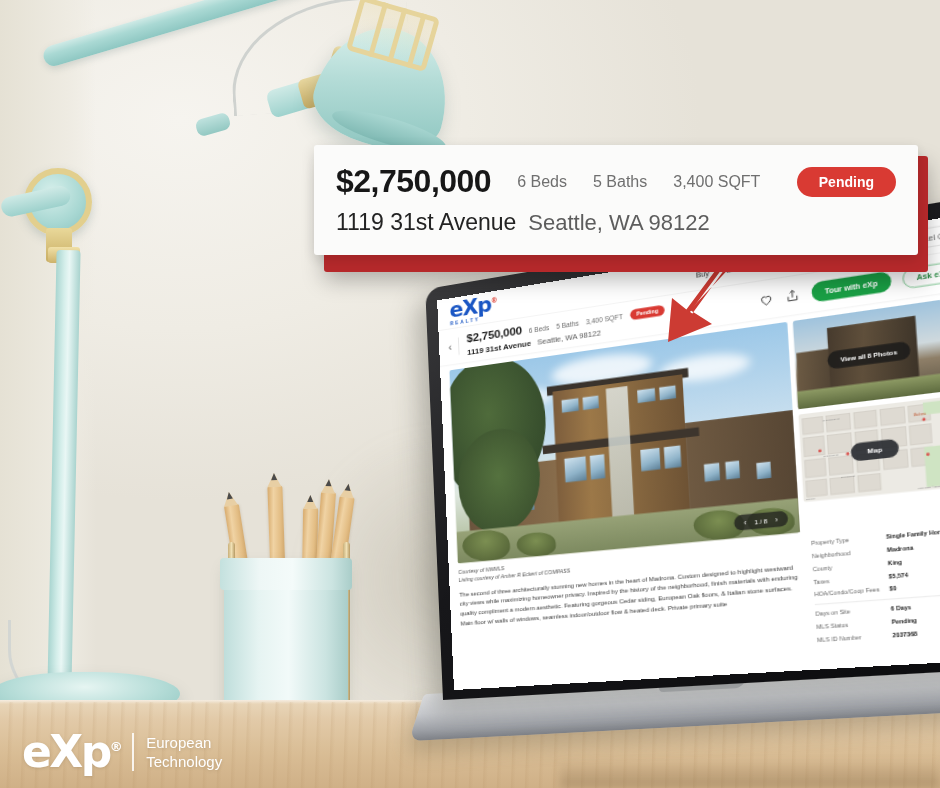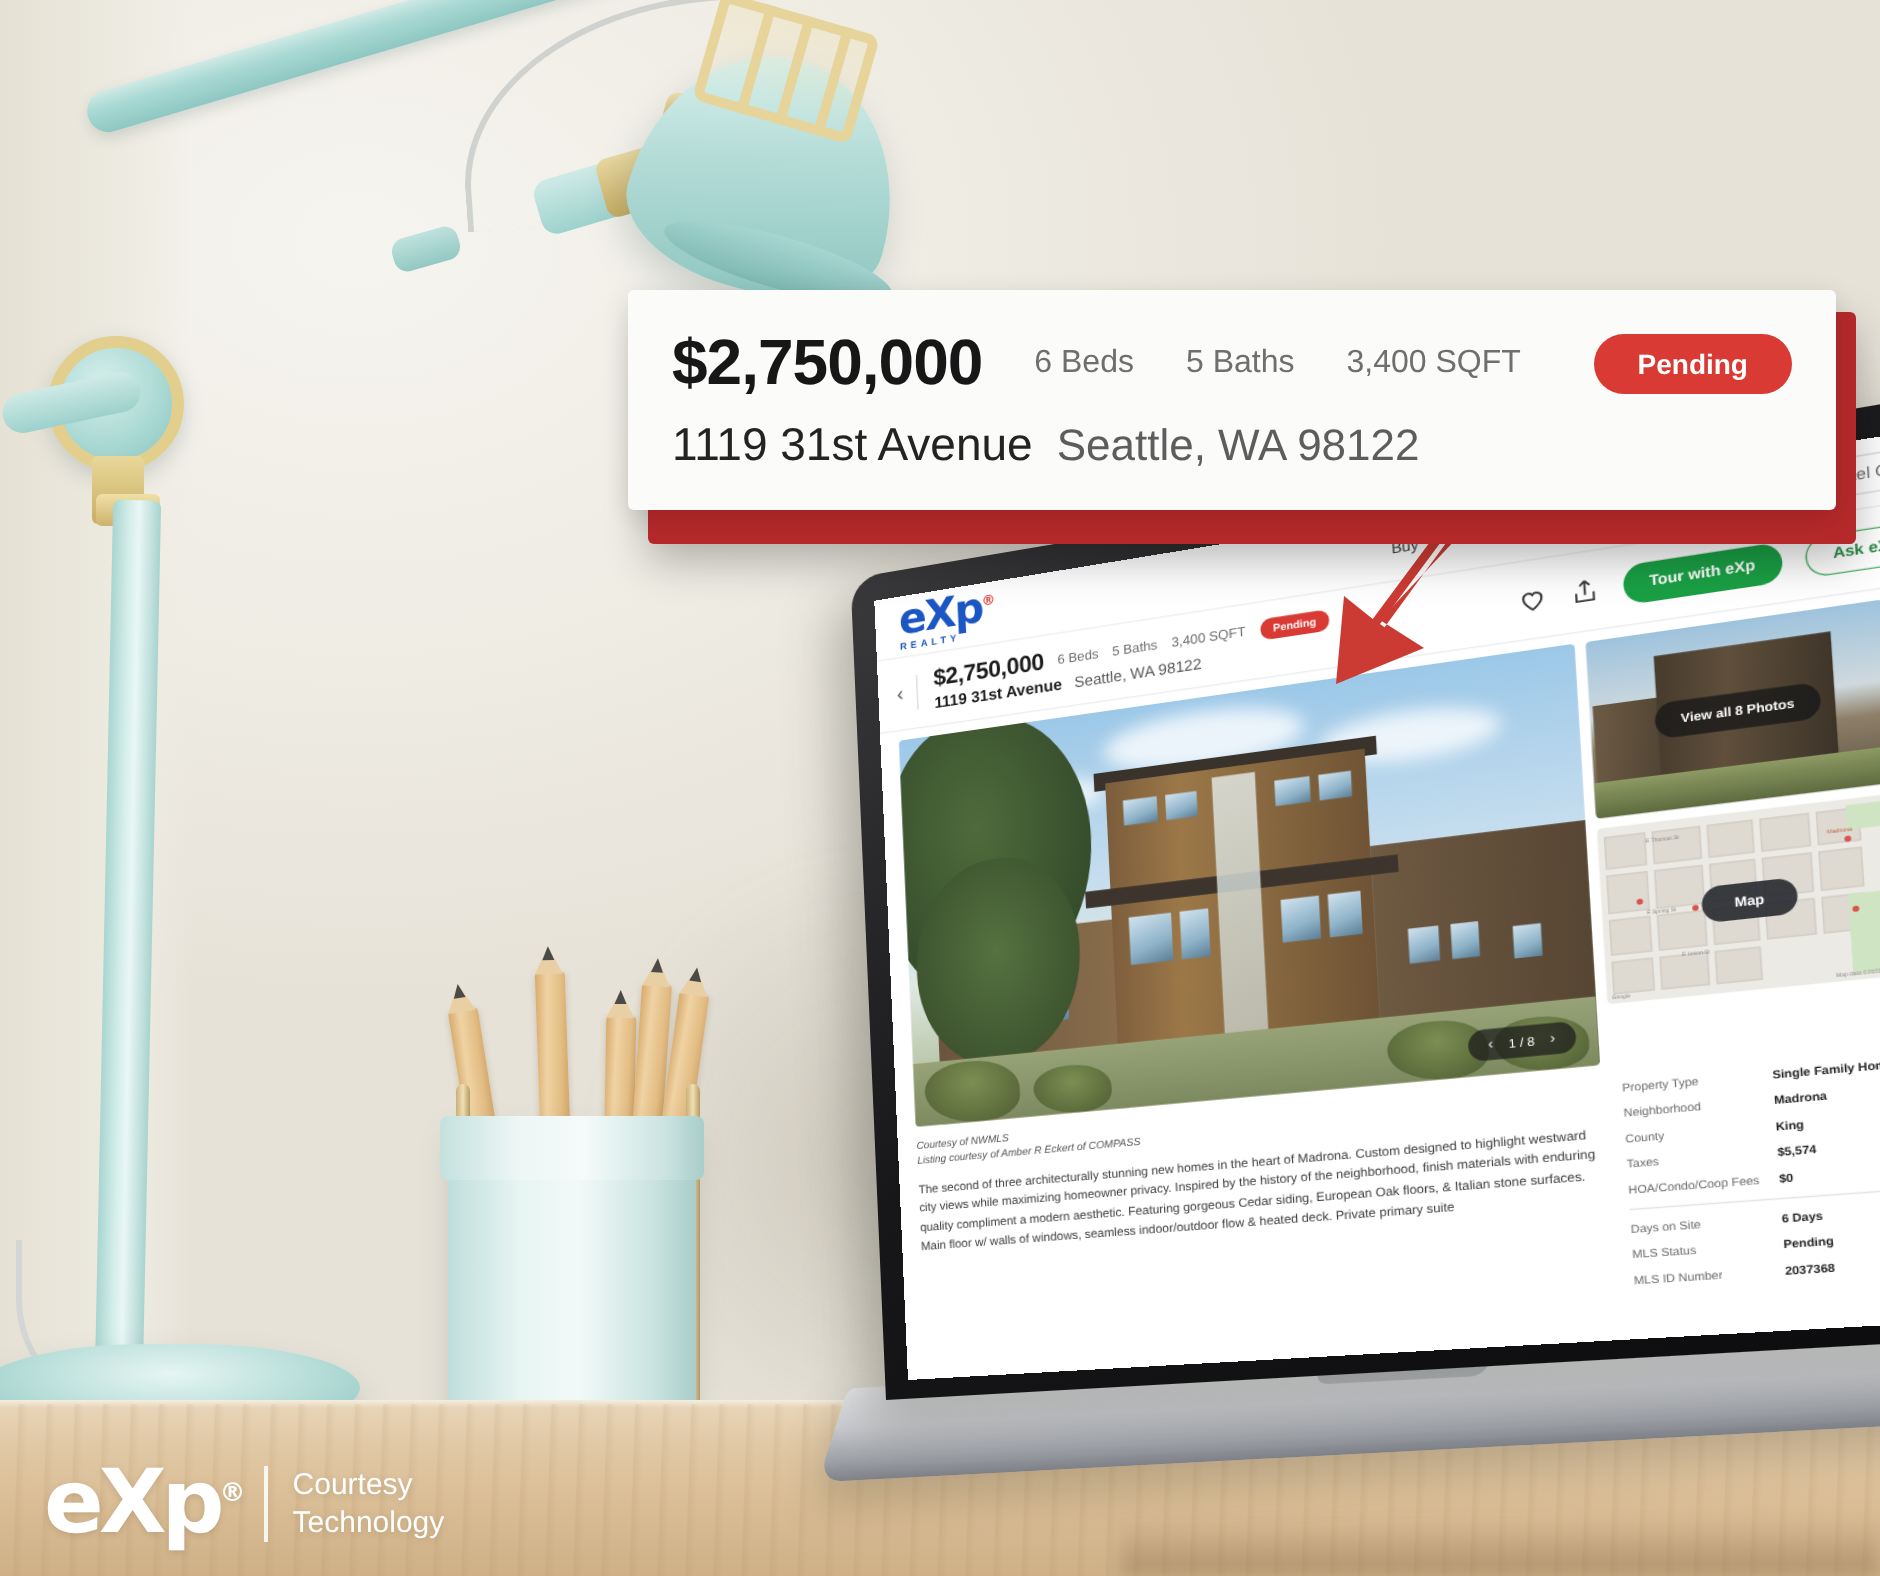--- a/index.html
+++ b/index.html
@@ -691,16 +691,16 @@
   <div class="co-row2">
     <span class="co-addr">1119 31st Avenue</span>
     <span class="co-city">Seattle, WA 98122</span>
   </div>
 </div>
 
 <div class="brand">
   <div class="brand-mark"><span>eXp</span><sup>®</sup></div>
   <div class="brand-div"></div>
   <div class="brand-txt">
-    <div>Courtesy</div>
+    <div>European</div>
     <div>Technology</div>
   </div>
 </div>
 
 </body></html>

